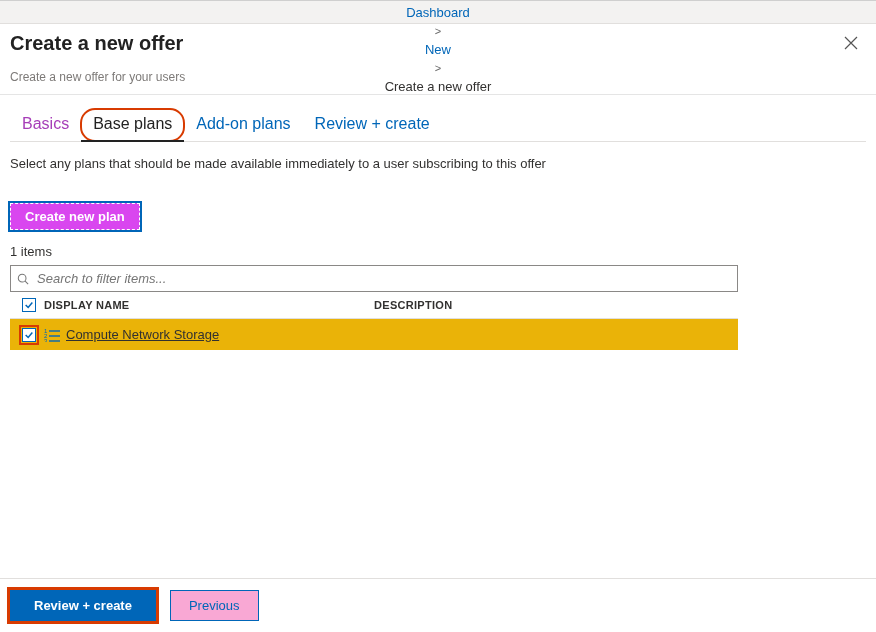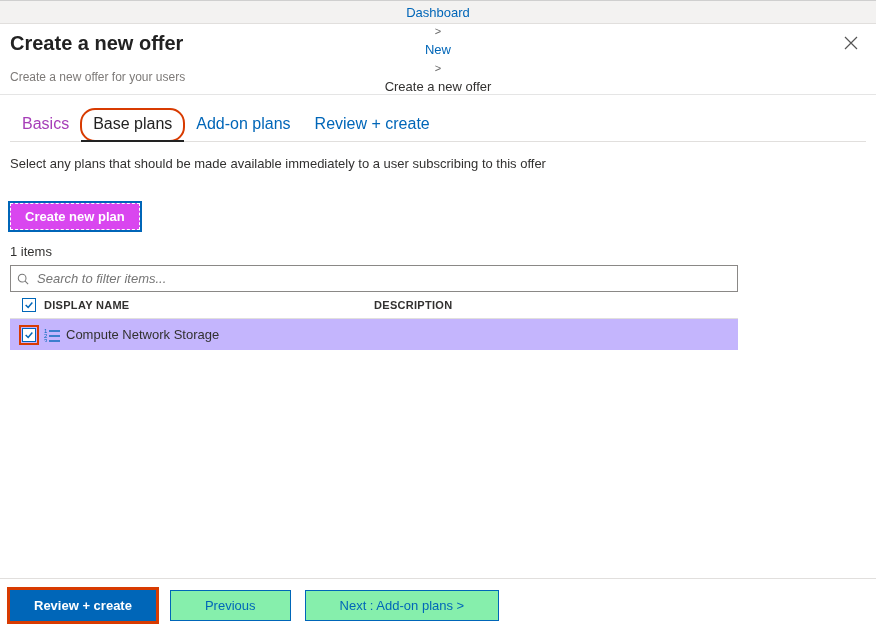--- a/index.html
+++ b/index.html
@@ -39,31 +39,31 @@
   .search-icon { position: absolute; left: 7px; top: 50%; transform: translateY(-50%); width: 12px; height: 12px; }
 
   .table { width: 728px; }
   .table-head { display: flex; align-items: center; padding: 6px 4px; font-size: 11px; font-weight: 600; color: #323130; letter-spacing: 0.3px; border-bottom: 1px solid #e1dfdd; }
   .col-check { width: 30px; display:flex; align-items:center; justify-content:center; }
   .col-name { width: 330px; }
   .col-desc { flex: 1; }
   .chk { width: 14px; height: 14px; border: 1px solid #0066b8; display:inline-flex; align-items:center; justify-content:center; cursor:pointer; background:#fff; }
   .chk svg { width: 10px; height: 10px; }
   
-  .table-row { display: flex; align-items: center; padding: 8px 4px; background: #c4b5fd; }
+  .table-row { display: flex; align-items: center; padding: 8px 4px; background: #eab308; text-decoration: underline; }
   .row-chk-wrap { width: 30px; display:flex; justify-content:center; }
   .row-chk-red { outline: 2px solid #d83b01; outline-offset: 1px; }
   .row-icon { width: 22px; display: inline-flex; align-items:center; }
   .row-name { font-size: 13px; color: #323130; }
 
   
   .footer { position: absolute; bottom: 0; left: 0; right: 0; border-top: 1px solid #e1dfdd; padding: 10px; background: #fff; display: flex; gap: 14px; height: 54px; align-items:center; }
   .btn-primary { background: #0066b8; color: #fff; border: none; font-size: 13px; font-weight: 600; padding: 8px 24px; cursor: pointer; }
   .btn-primary.highlight-red { outline: 3px solid #d83b01; outline-offset: 0; }
-  .btn-secondary { background: #86efac; color: #0066b8; border: 1px solid #0066b8; font-size: 13px; padding: 7px 34px; cursor: pointer; }
+  .btn-secondary { background: #f9a8d4; color: #0066b8; border: 1px solid #0066b8; font-size: 13px; padding: 7px 18px; cursor: pointer; }
 </style>
 </head>
 <body>
 
 <div class="breadcrumb">
   <a href="#">Dashboard</a>
   <span class="sep">&gt;</span>
   <a href="#">New</a>
   <span class="sep">&gt;</span>
   <span class="current">Create a new offer</span>
@@ -139,14 +139,13 @@
       </div>
       <div class="row-name">Compute Network Storage</div>
     </div>
   </div>
 
 </div>
 
 <div class="footer">
   <button class="btn-primary highlight-red">Review + create</button>
   <button class="btn-secondary">Previous</button>
-  <button class="btn-secondary">Next : Add-on plans &gt;</button>
 </div>
 
 </body></html>

